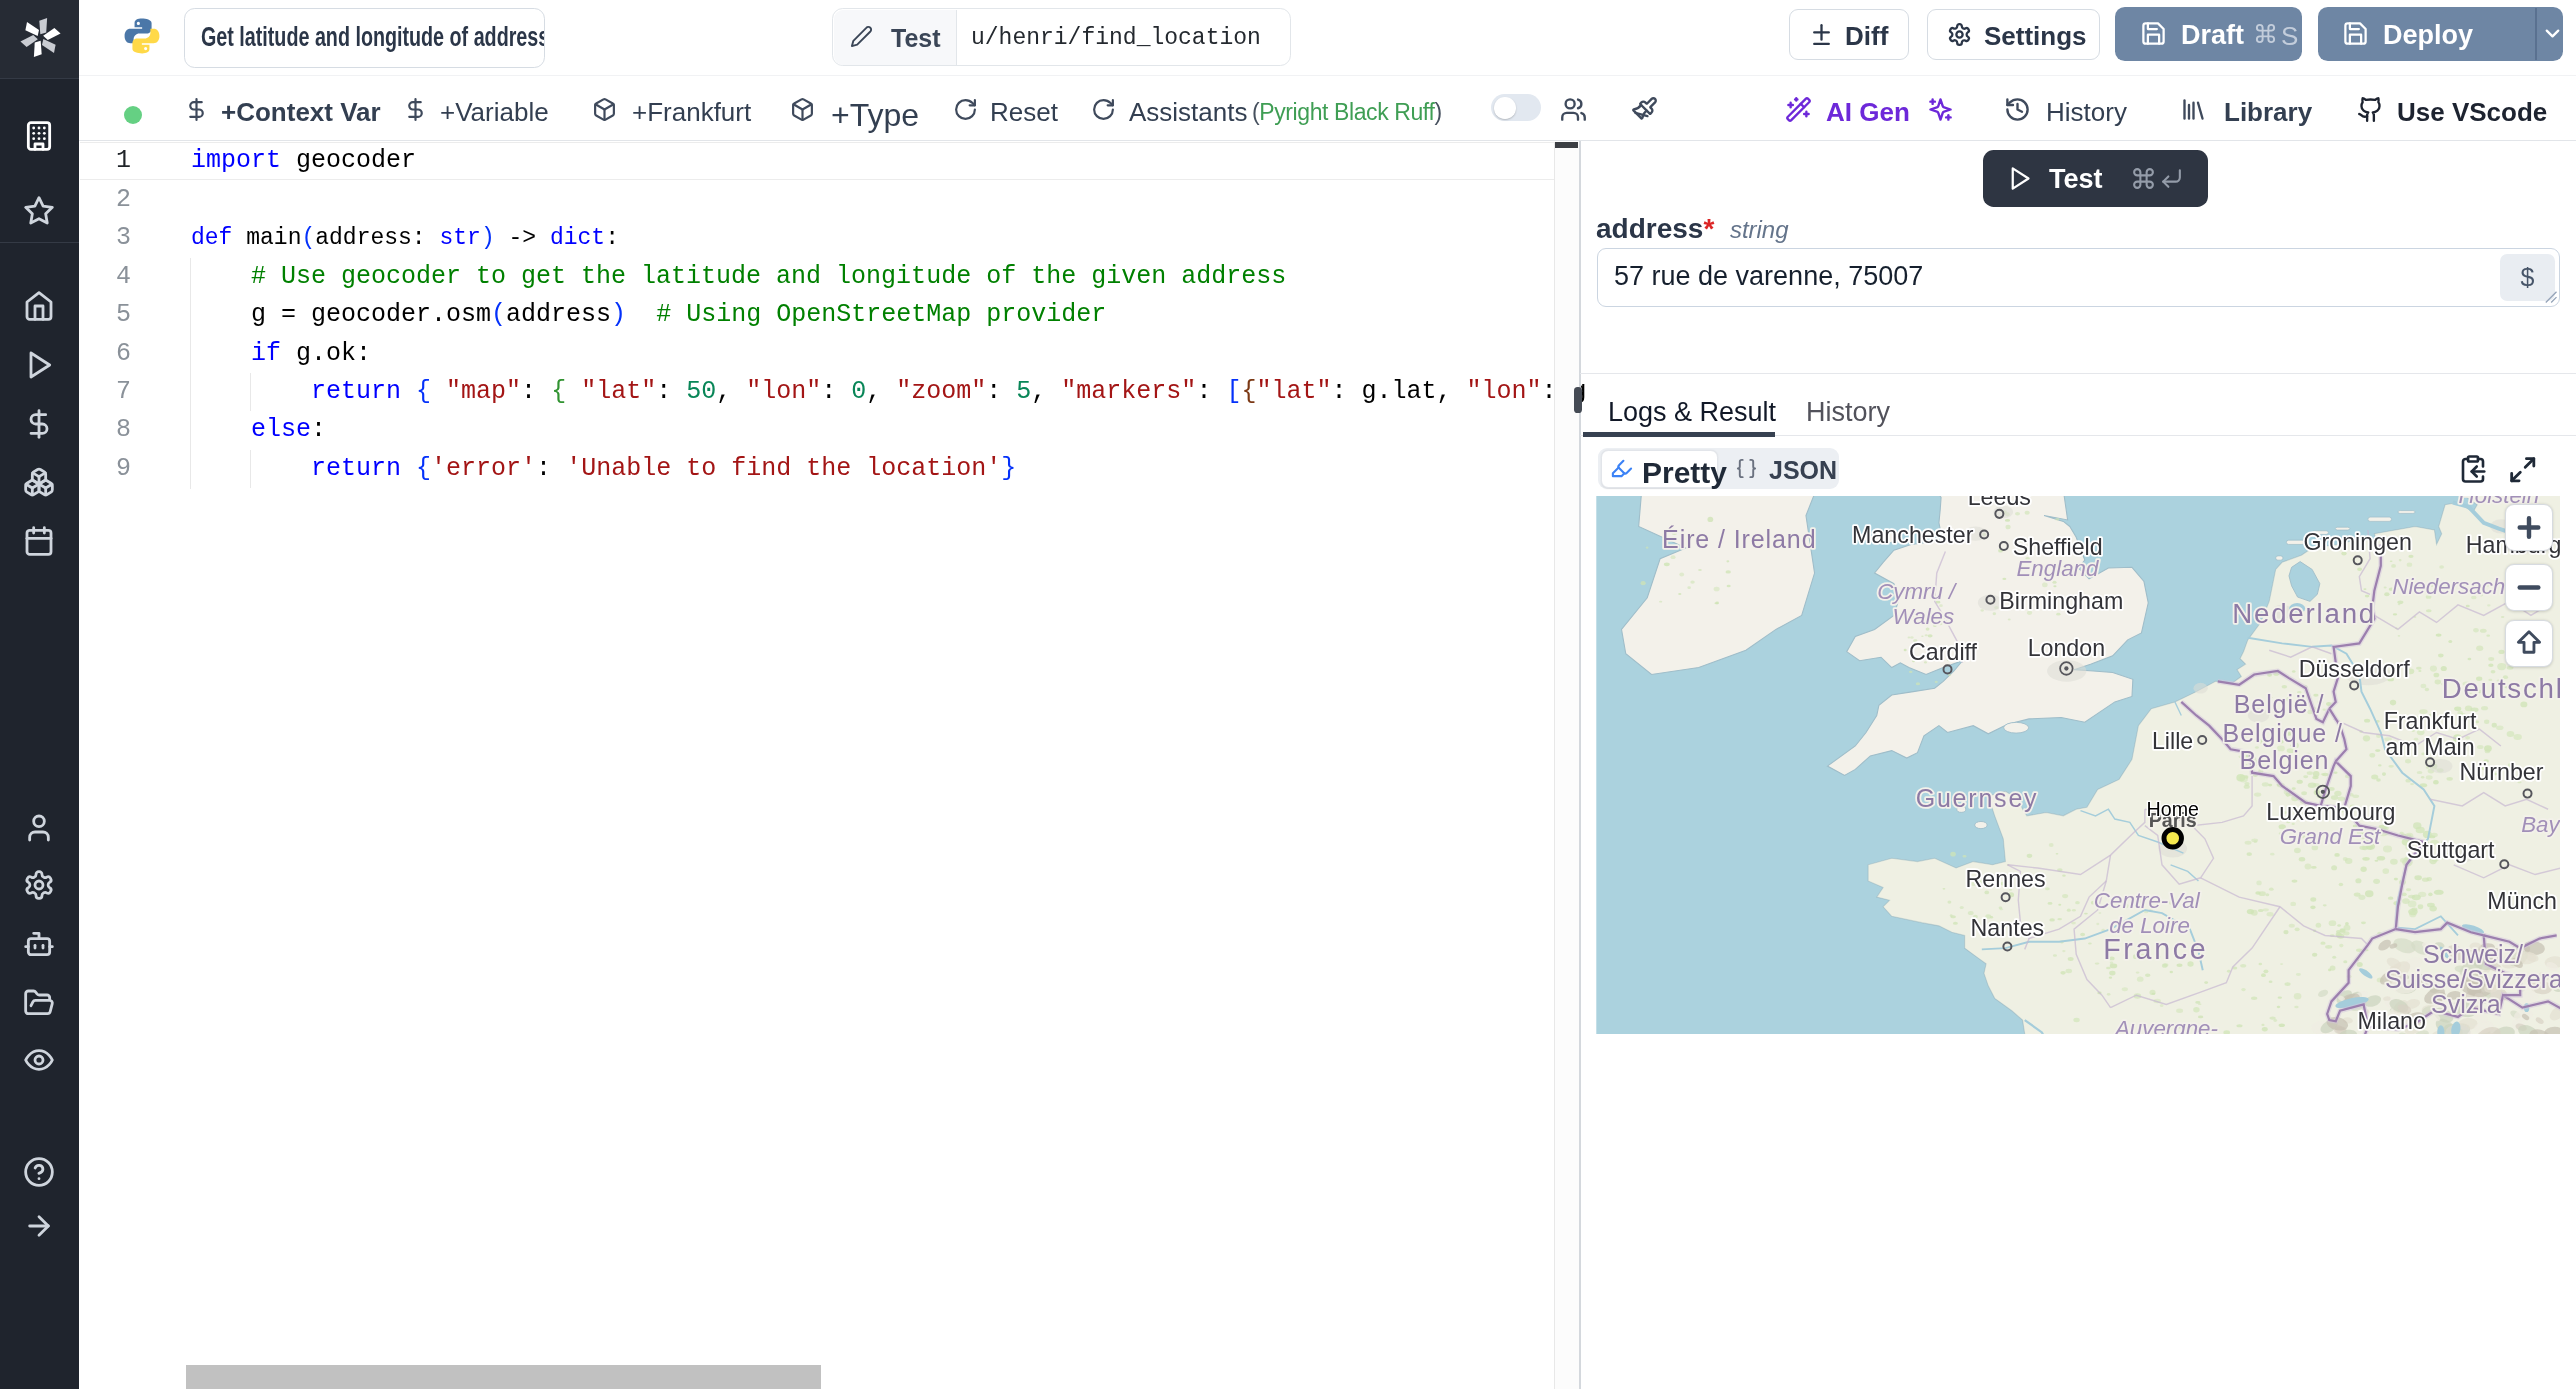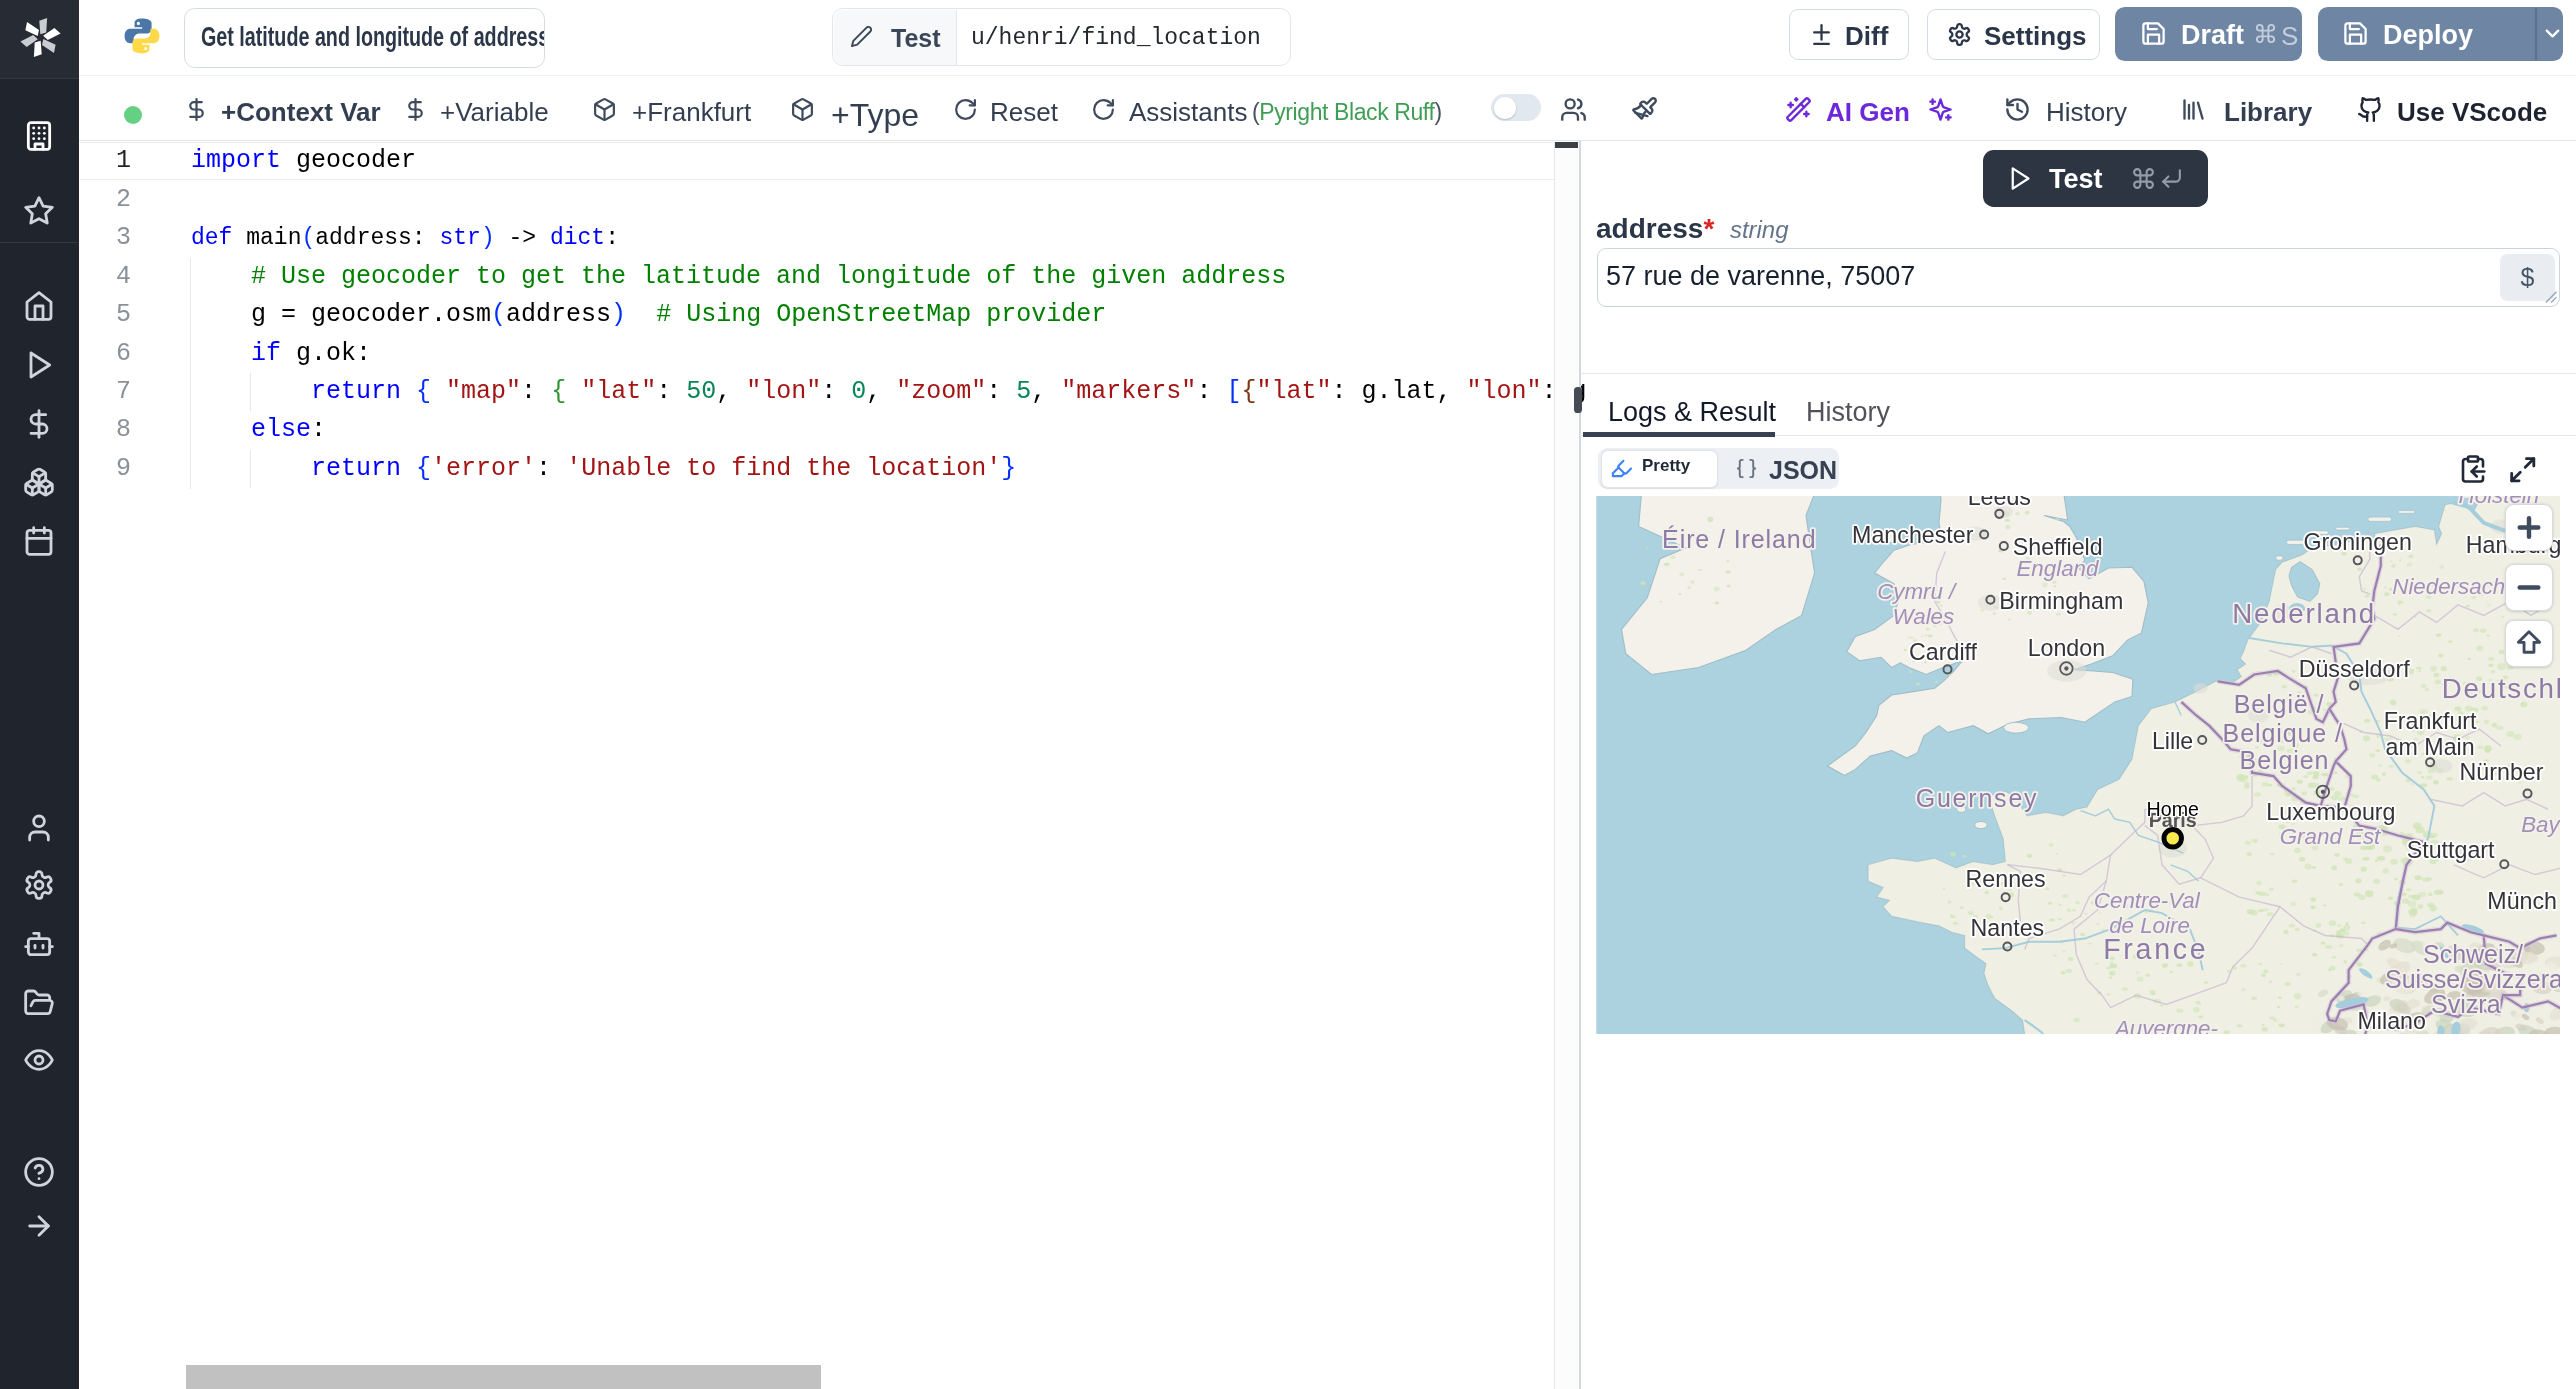--- a/index.html
+++ b/index.html
@@ -265,37 +265,37 @@
   </svg>
 <div class="abs" style="left:2049px;top:164px;font-size:27px;font-weight:700;color:#fff">Test</div>
 <svg class="abs" style="left:2131px;top:166px" width="25" height="25" viewBox="0 0 24 24" fill="none" stroke="#949ca9" stroke-width="2" stroke-linecap="round" stroke-linejoin="round">
     <path d="M15 6v12a3 3 0 1 0 3-3H6a3 3 0 1 0 3 3V6a3 3 0 1 0-3 3h12a3 3 0 1 0-3-3"></path>
   </svg>
 <svg class="abs" style="left:2159px;top:166px" width="25" height="25" viewBox="0 0 24 24" fill="none" stroke="#949ca9" stroke-width="2" stroke-linecap="round" stroke-linejoin="round">
     <polyline points="9 10 4 15 9 20"></polyline>
     <path d="M20 4v7a4 4 0 0 1-4 4H4"></path>
   </svg>
 <div class="abs" style="left:1596px;top:213px;font-size:28px;font-weight:700;color:#2b3648">address<span style="color:#dc2626">*</span>&nbsp;&nbsp;<span style="font-size:24px;font-weight:400;font-style:italic;color:#64748b">string</span></div>
-<div class="abs" style="left:1597px;top:248px;width:963px;height:59px;border:1.8px solid #cbd5e1;border-radius:9px;background:#fff;line-height:55px;padding-left:8px;font-size:27px;color:#16202e">57 rue de varenne, 75007</div>
+<div class="abs" style="left:1597px;top:248px;width:963px;height:59px;border:1.8px solid #cbd5e1;border-radius:9px;background:#fff;line-height:55px;padding-left:16px;font-size:27px;color:#16202e">57 rue de varenne, 75007</div>
 <div class="abs" style="left:2500px;top:254px;width:55px;height:47px;border-radius:7.2px;background:#e9edf2;text-align:center;line-height:47px;font-size:25px;color:#475569">$</div>
 <svg class="abs" style="left:2544px;top:290px" width="14.3" height="14.3" viewBox="0 0 16 16">
     <path d="M14 2 2 14 M14 8 8 14" stroke="#94a3b8" stroke-width="1.5"></path>
   </svg>
 <div class="abs" style="left:1580px;top:373px;width:996px;height:0.9px;background:#e5e7eb"></div>
 <div class="abs" style="left:1608px;top:397px;font-size:27px;font-weight:500;color:#111827">Logs &amp; Result</div>
 <div class="abs" style="left:1806px;top:397px;font-size:27px;font-weight:400;color:#52525b">History</div>
 <div class="abs" style="left:1580px;top:435px;width:996px;height:0.9px;background:#e5e7eb"></div>
 <div class="abs" style="left:1583px;top:432px;width:192px;height:4.5px;background:#374151"></div>
 <div class="abs" style="left:1598px;top:448px;width:241px;height:41px;border-radius:9px;background:#eceff3"></div>
 <div class="abs" style="left:1601px;top:450px;width:117px;height:38px;border-radius:7.2px;background:#fff;border:0.9px solid #e2e5ea;box-shadow:0 0.9px 1.8px rgba(0,0,0,.08)"></div>
 <svg class="abs" style="left:1610px;top:457px" width="23" height="23" viewBox="0 0 24 24" fill="none" stroke="#3b82f6" stroke-width="2.2" stroke-linecap="round" stroke-linejoin="round">
     <path d="m9 11-6 6v3h9l3-3"></path>
     <path d="m22 12-4.6 4.6a2 2 0 0 1-2.8 0l-5.2-5.2a2 2 0 0 1 0-2.8L14 4"></path>
   </svg>
-<div class="abs" style="left:1642px;top:456px;font-size:17px;font-weight:600;color:#1f2937">Pretty</div>
+<div class="abs" style="left:1642px;top:456px;font-size:30px;font-weight:600;color:#1f2937">Pretty</div>
 <svg class="abs" style="left:1735px;top:457px" width="23" height="23" viewBox="0 0 24 24" fill="none" stroke="#6b7280" stroke-width="2" stroke-linecap="round" stroke-linejoin="round">
     <path d="M8 3H7a2 2 0 0 0-2 2v5a2 2 0 0 1-2 2 2 2 0 0 1 2 2v5c0 1.1.9 2 2 2h1"></path>
     <path d="M16 21h1a2 2 0 0 0 2-2v-5c0-1.1.9-2 2-2a2 2 0 0 1-2-2V5a2 2 0 0 0-2-2h-1"></path>
   </svg>
 <div class="abs" style="left:1769px;top:456px;font-size:25px;font-weight:600;color:#374151">JSON</div>
 <svg class="abs" style="left:2458px;top:454px" width="30" height="30" viewBox="0 0 24 24" fill="none" stroke="#1f2937" stroke-width="2.1" stroke-linecap="round" stroke-linejoin="round">
     <rect x="8" y="2" width="8" height="4" rx="1"></rect>
     <path d="M8 4H6a2 2 0 0 0-2 2v14a2 2 0 0 0 2 2h12a2 2 0 0 0 2-2v-2"></path>
     <path d="M16 4h2a2 2 0 0 1 2 2v4"></path>
     <path d="M21 14H11"></path>

